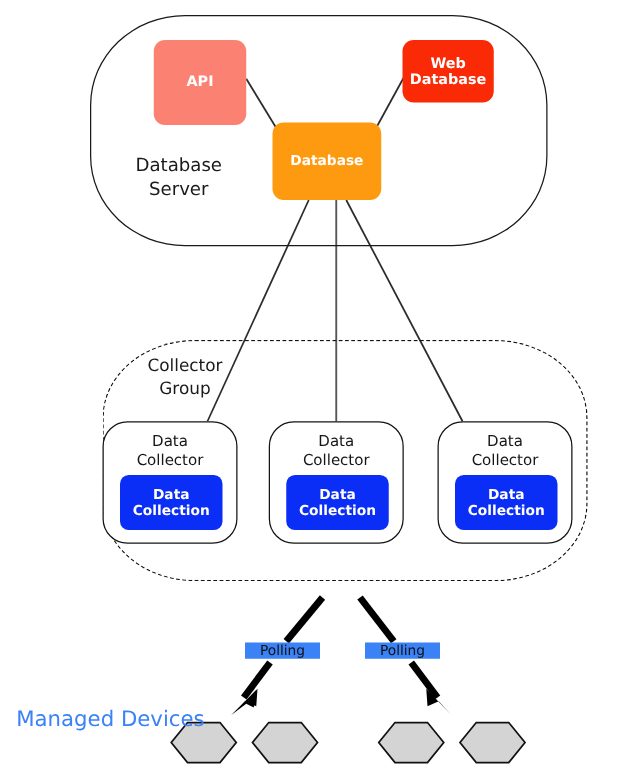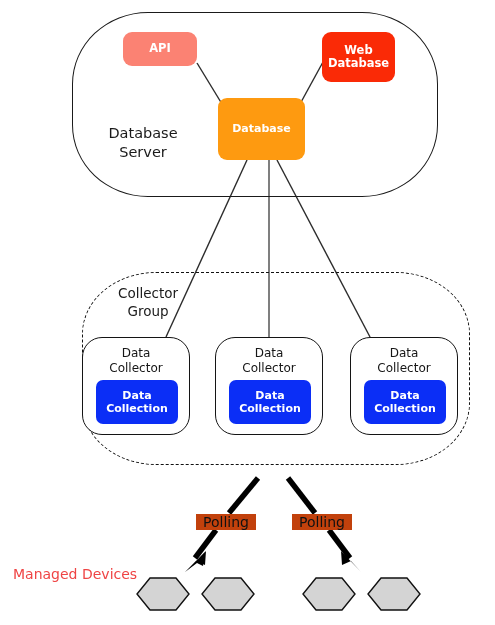--- a/index.html
+++ b/index.html
@@ -43,21 +43,21 @@
   }
 
   
   .chip{
     border-radius:9px;
     color:#ffffff;
     font-weight:bold;
     font-size:11.5px;
     white-space:pre-line;
   }
-  .chip-api{left:123px;top:32px;width:74px;height:34px;background:#fb8273;font-size:11.5px;}
+  .chip-api{left:123px;top:32px;width:74px;height:68px;background:#fb8273;font-size:11.5px;}
   .chip-web{left:322px;top:32px;width:73px;height:50px;background:#fa2a06;}
   .chip-db{left:218px;top:98px;width:87px;height:62px;background:#fe9a10;font-size:11px;}
 
   
   .group-shell{
     position:absolute;
     left:82px;top:272px;width:388px;height:193px;
     border:1.7px dashed #111111;
     border-radius:74px/62px;
     box-sizing:border-box;
@@ -102,31 +102,31 @@
     display:flex;align-items:center;justify-content:center;
     text-align:center;line-height:1.2;
     white-space:pre-line;
     box-sizing:border-box;
   }
 
   
   .devices-label{
     position:absolute;
     left:13px;top:566px;
-    font-size:14px;
-    color:#ef4444;
+    font-size:17px;
+    color:#3b82f6;
   }
   .polling-label{
     position:absolute;
     top:514px;
-    font-size:14px;
+    font-size:11px;
     color:#111111;
     text-align:center;
     width:60px;
-    background:#c2410c;
+    background:#3b82f6;
   }
   .pl-left{left:196px;}
   .pl-right{left:292px;}
 </style>
 </head>
 <body>
 
 <div id="stage">
 
   <svg id="wires" viewBox="0 0 495 625">

